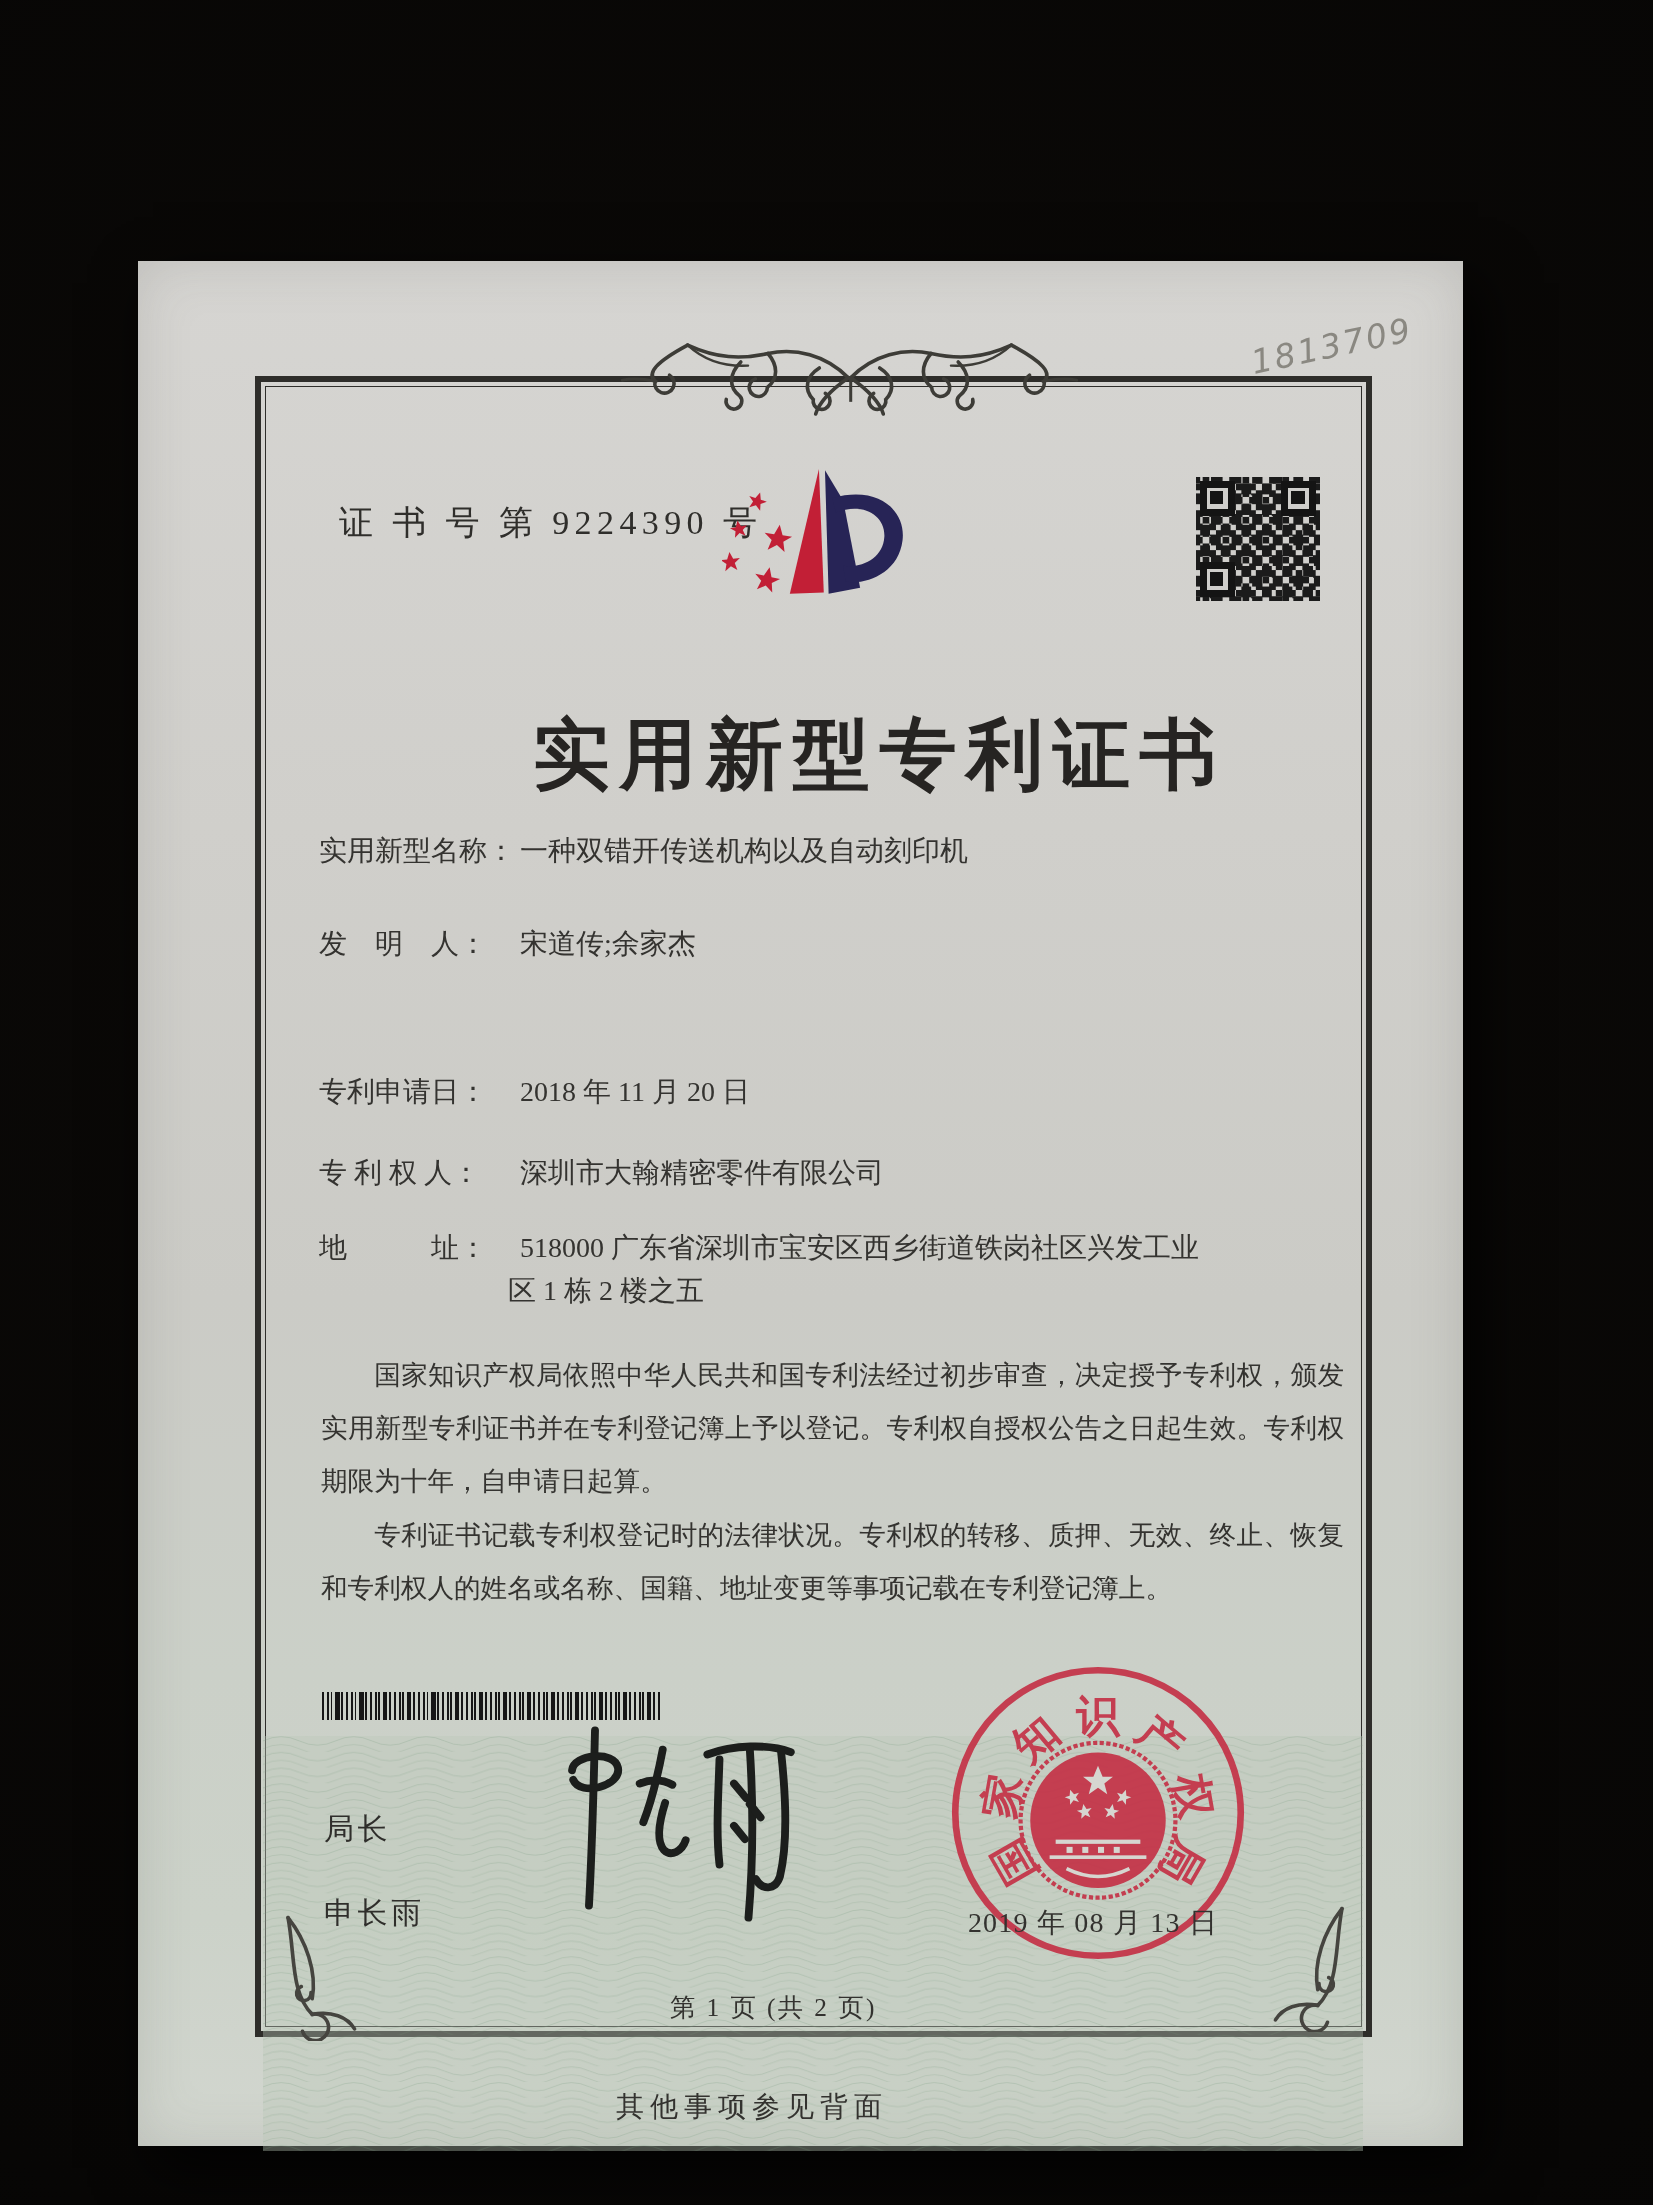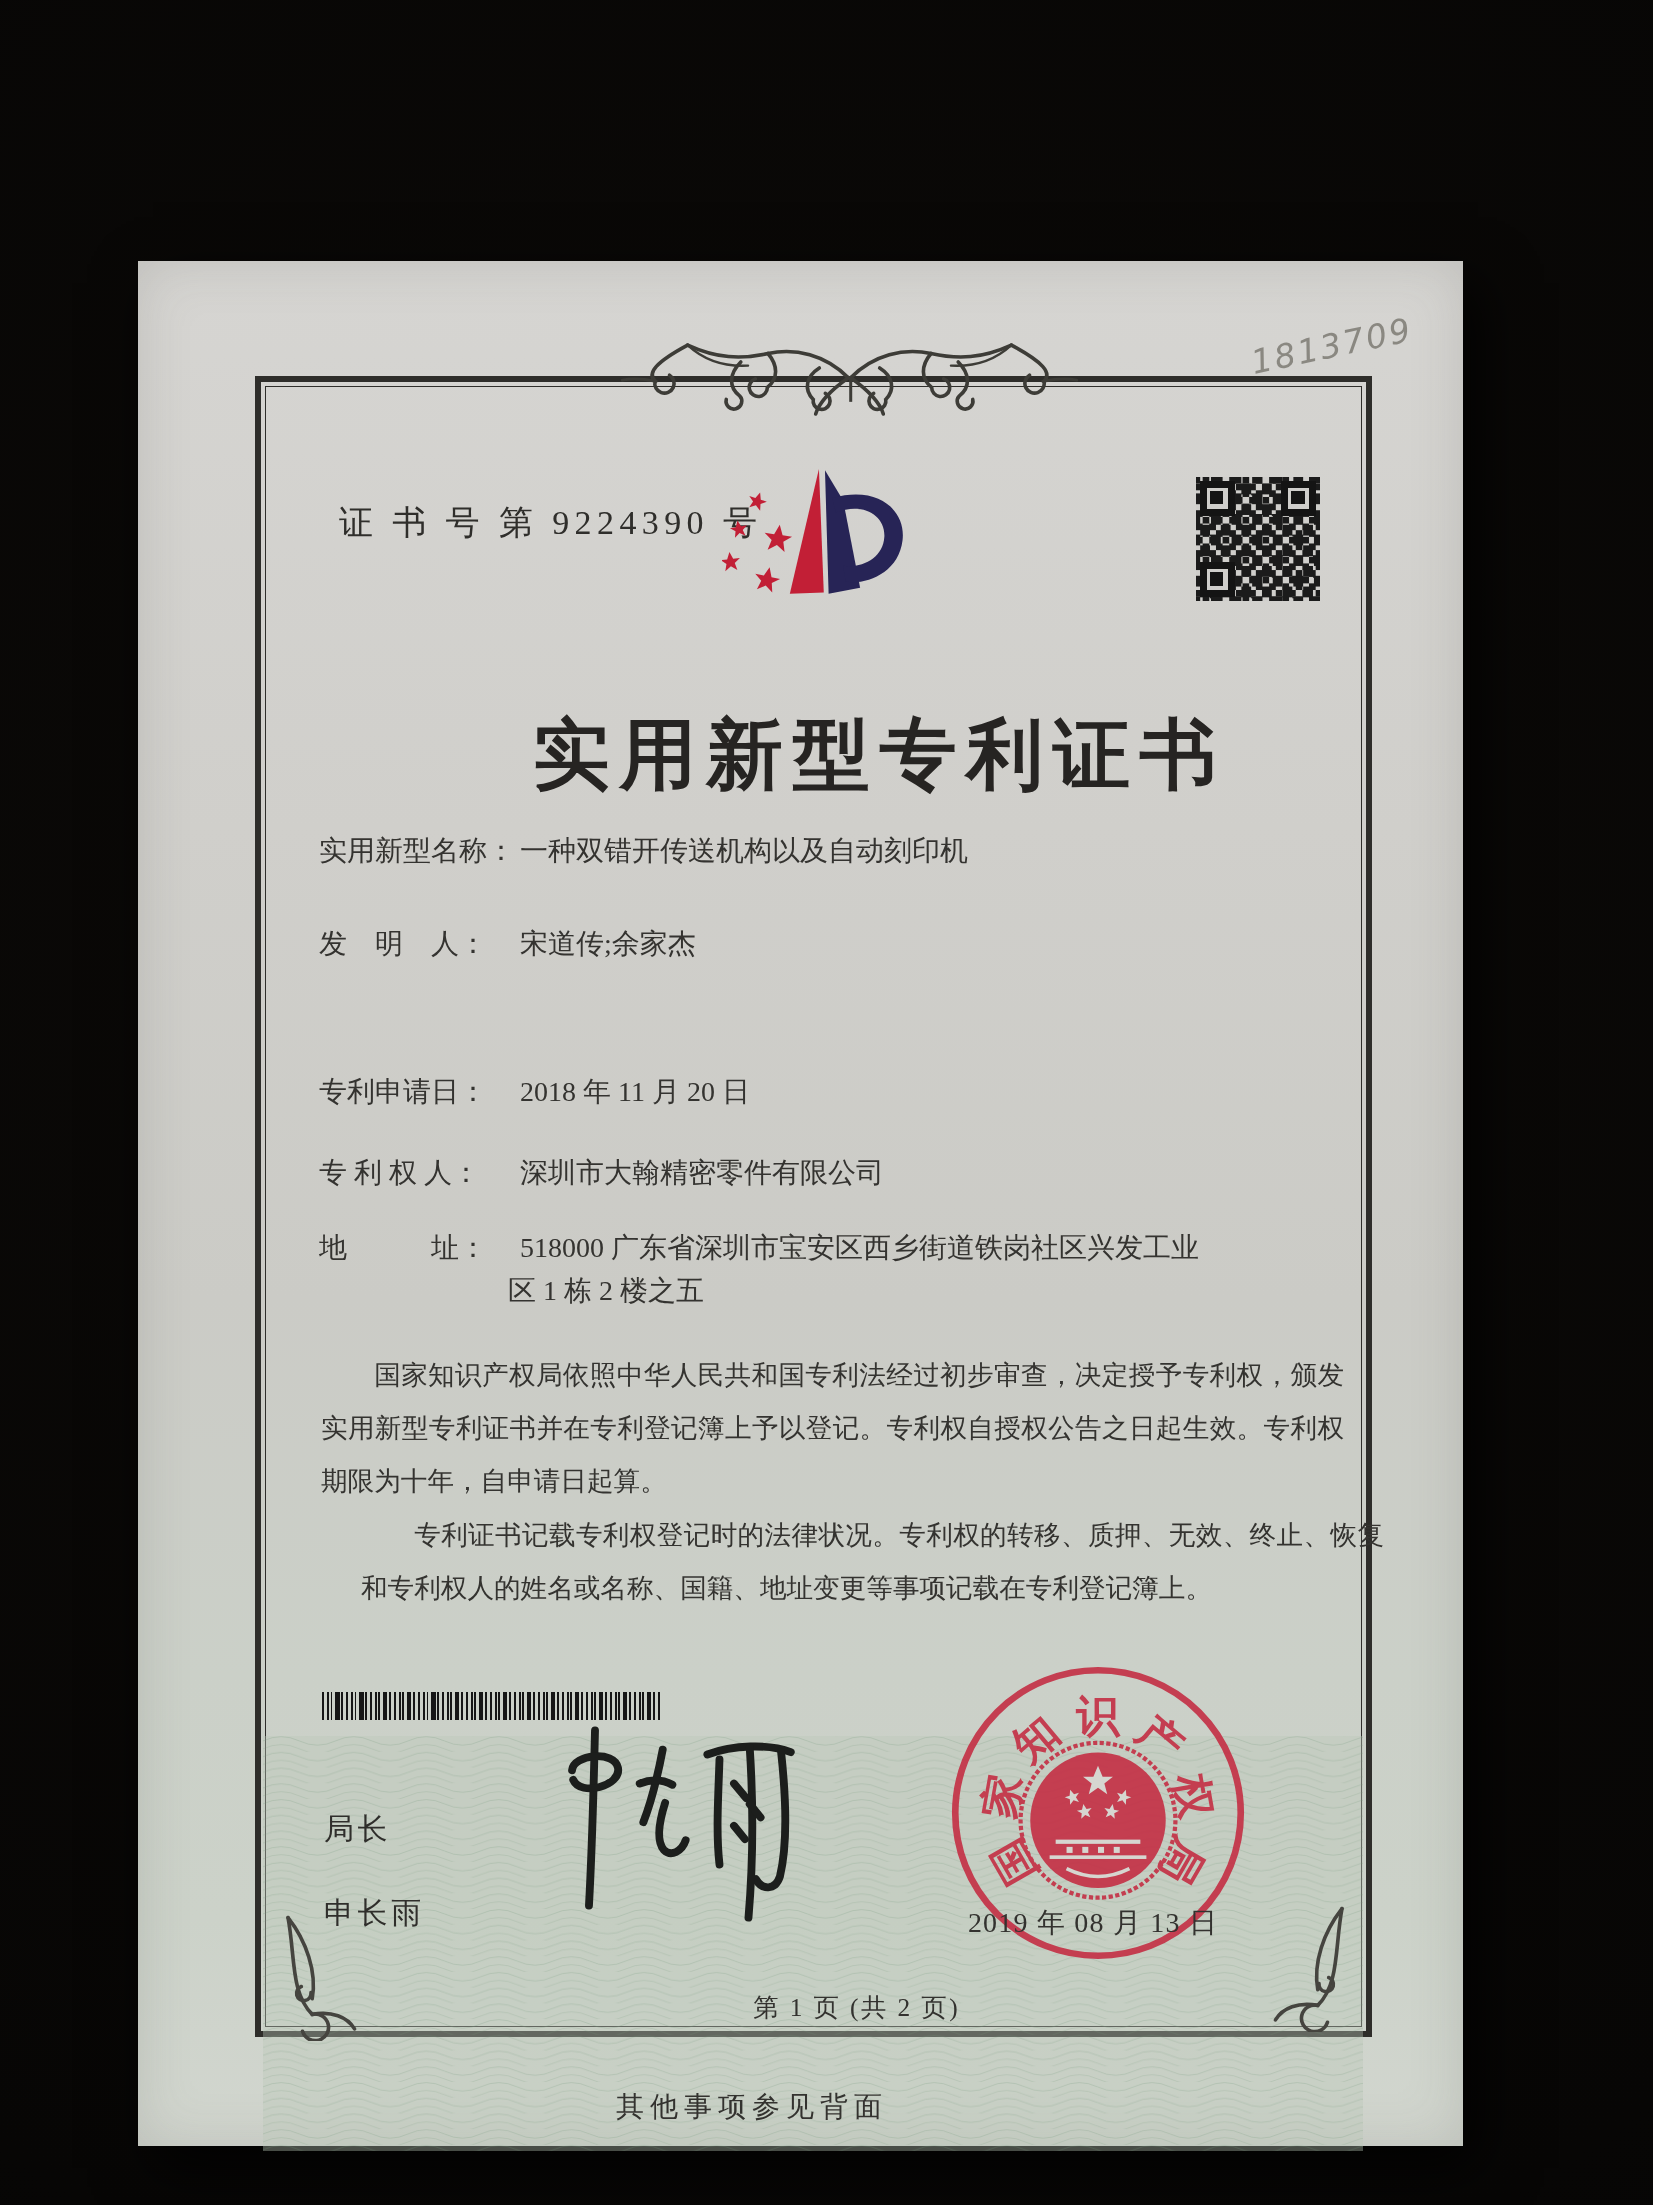--- a/index.html
+++ b/index.html
@@ -70,21 +70,21 @@
       #161616 19.3px 20.6px, rgba(0,0,0,0) 20.6px 24px);
   }
   #director-label{position:absolute;left:186px;top:1548px;font-size:30px;color:#2f2e2b;letter-spacing:3.6px;}
   #director-name{position:absolute;left:186px;top:1632px;font-size:30px;color:#2f2e2b;letter-spacing:3.6px;}
   #signature{position:absolute;left:399px;top:1451px;width:284px;height:218px;}
   #seal{position:absolute;left:810px;top:1402px;width:300px;height:300px;}
   #seal-date{
     position:absolute;left:822px;top:1643px;width:266px;text-align:center;
     font-size:28px;color:#33322f;letter-spacing:1.2px;white-space:nowrap;
   }
-  #page-info{position:absolute;left:532px;top:1730px;width:290px;text-align:right;font-size:25.4px;color:#33322f;letter-spacing:2.4px;}
+  #page-info{position:absolute;left:532px;top:1730px;width:290px;text-align:left;font-size:25.4px;color:#33322f;letter-spacing:2.4px;}
   #back-note{position:absolute;left:478px;top:1827px;width:339px;font-size:28px;color:#33322f;letter-spacing:6px;white-space:nowrap;}
   .corner-fl{position:absolute;width:91px;height:127px;}
   #corner-br{transform:scaleX(-1);}
   #ornament-top{position:absolute;left:482px;top:73px;width:459px;height:91px;}
 </style>
 </head>
 <body>
 
 <div id="paper">
 
@@ -177,21 +177,21 @@
   <div class="row" style="top:893px;">
     <span class="lbl">专 利 权 人：</span><span class="val">深圳市大翰精密零件有限公司</span>
   </div>
   <div class="row" style="top:968px;">
     <span class="lbl">地　　　址：</span><span class="val">518000 广东省深圳市宝安区西乡街道铁岗社区兴发工业</span>
   </div>
   <div id="addr2" style="top:1011px;">区 1 栋 2 楼之五</div>
 
 
   <p class="para" style="top:1088px;">国家知识产权局依照中华人民共和国专利法经过初步审查，决定授予专利权，颁发实用新型专利证书并在专利登记簿上予以登记。专利权自授权公告之日起生效。专利权期限为十年，自申请日起算。</p>
-  <p class="para" style="top:1248px;margin-left:40px;">专利证书记载专利权登记时的法律状况。专利权的转移、质押、无效、终止、恢复和专利权人的姓名或名称、国籍、地址变更等事项记载在专利登记簿上。</p>
+  <p class="para" style="top:1248px;">专利证书记载专利权登记时的法律状况。专利权的转移、质押、无效、终止、恢复和专利权人的姓名或名称、国籍、地址变更等事项记载在专利登记簿上。</p>
 
   <div id="barcode"></div>
 
   <div id="director-label">局长</div>
   <div id="director-name">申长雨</div>
 
   <svg id="signature" viewBox="0 0 470 360" xmlns="http://www.w3.org/2000/svg">
     <g fill="none" stroke="#1c1e1c" stroke-width="13" stroke-linecap="round">
       <path d="M96,30 C94,110 92,210 86,320"></path>
       <path d="M58,96 C60,70 128,62 134,92 C140,122 72,140 60,112"></path>

